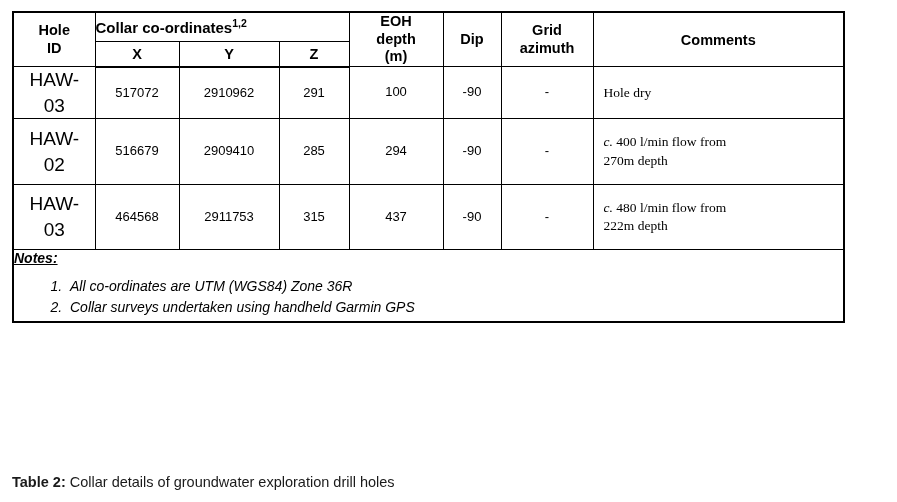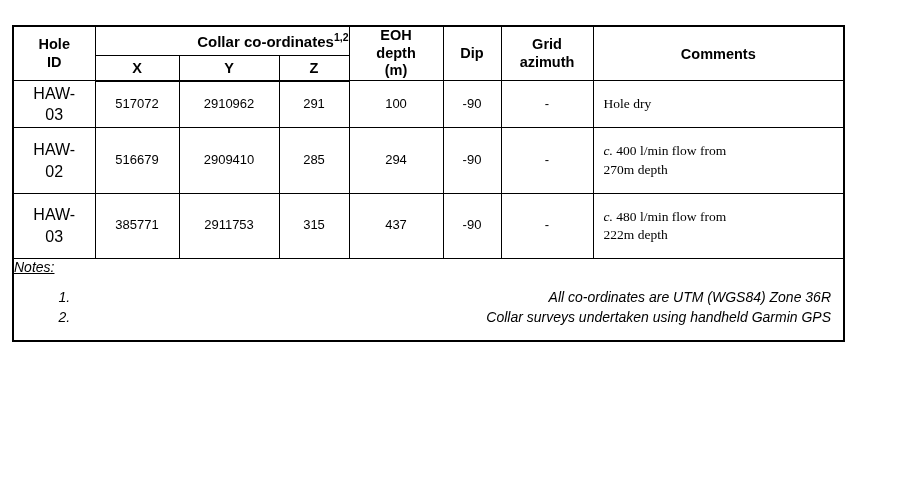--- a/index.html
+++ b/index.html
@@ -16,21 +16,21 @@
   }
   .page {
     position: relative;
     width: 897px;
     height: 502px;
     box-sizing: border-box;
   }
   .table-wrap {
     position: absolute;
     left: 12px;
-    top: 25px;
+    top: 11px;
     width: 728px;
   }
   table.drill {
     border-collapse: collapse;
     width: 831px;
     table-layout: fixed;
     border: 2px solid #000;
   }
   table.drill td, table.drill th {
     border: 1px solid #000;
@@ -46,21 +46,21 @@
     padding: 6px 4px;
   }
   .hdr-left {
     text-align: center;
     font-weight: bold;
     font-size: 14.5px;
     padding: 6px 0 6px 10px;
     border-radius: 12px;
   }
   .collar-head {
-    text-align: right;
+    text-align: left;
     font-weight: bold;
     font-size: 15px;
     padding: 8px 4px 10px 4px;
   }
   .collar-head sup {
     font-size: 10.5px;
     font-weight: bold;
     vertical-align: super;
   }
   .sub-head {
@@ -74,51 +74,50 @@
     border-bottom: 2px solid #000;
   }
   
   .cell {
     text-align: center;
     font-size: 13px;
     padding: 16px 3px;
     line-height: 1.3;
   }
   .cell.holeid {
-    font-size: 16px;
+    font-size: 19px;
     line-height: 1.35;
   }
   .cell.comments {
     text-align: left;
     padding: 14px 8px 14px 10px;
     font-size: 13.5px;
     line-height: 1.35;
     font-family: Liberation Serif, serif;
   }
   .cell.comments em {
     font-style: italic;
   }
   .notes-cell {
     padding: 12px 10px 16px 14px;
     border-top: 2px solid #000;
   }
   .notes-title {
     font-style: italic;
     text-decoration: underline;
     font-size: 14px;
-    font-weight: normal;
+    font-weight: bold;
     margin-bottom: 10px;
   }
   ol.notes-list {
-    margin: 12px;
+    margin: 4px;
     padding-left: 48px;
     font-style: italic;
     font-size: 14px;
     line-height: 1.45;
-    text-align: right;
   }
   ol.notes-list li {
     padding-left: 4px;
   }
   .caption {
     position: absolute;
     left: 12px;
     top: 474px;
     font-size: 14.5px;
     color: #1a1a1a;
@@ -213,21 +212,21 @@
             <em>c.</em>
             <span>400 l/min flow from</span><br>
             <span>270m depth</span>
           </td>
         </tr>
         <tr>
           <td class="cell holeid">
             <span>HAW-</span><br>
             <span>03</span>
           </td>
-          <td class="cell">385771</td>
+          <td class="cell">464568</td>
           <td class="cell">2911753</td>
           <td class="cell">315</td>
           <td class="cell">437</td>
           <td class="cell">-90</td>
           <td class="cell">-</td>
           <td class="cell comments">
             <em>c.</em>
             <span>480 l/min flow from</span><br>
             <span>222m depth</span>
           </td>
@@ -238,14 +237,18 @@
             <ol class="notes-list">
               <li>All co-ordinates are UTM (WGS84) Zone 36R</li>
               <li>Collar surveys undertaken using handheld Garmin GPS</li>
             </ol>
           </td>
         </tr>
       </tbody>
     </table>
   </div>
 
+  <div class="caption">
+    <span class="cap-label">Table 2:</span>
+    <span>Collar details of groundwater exploration drill holes</span>
+  </div>
 
 </div>
 
 </body></html>

